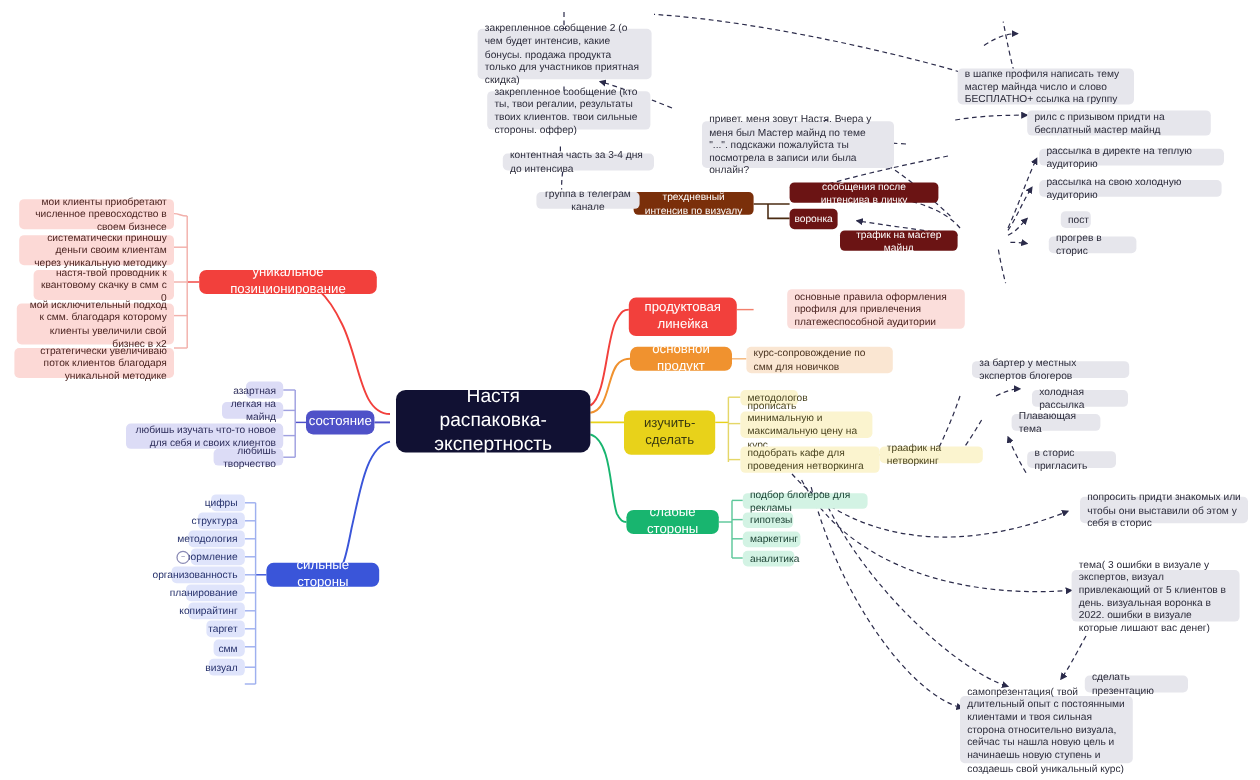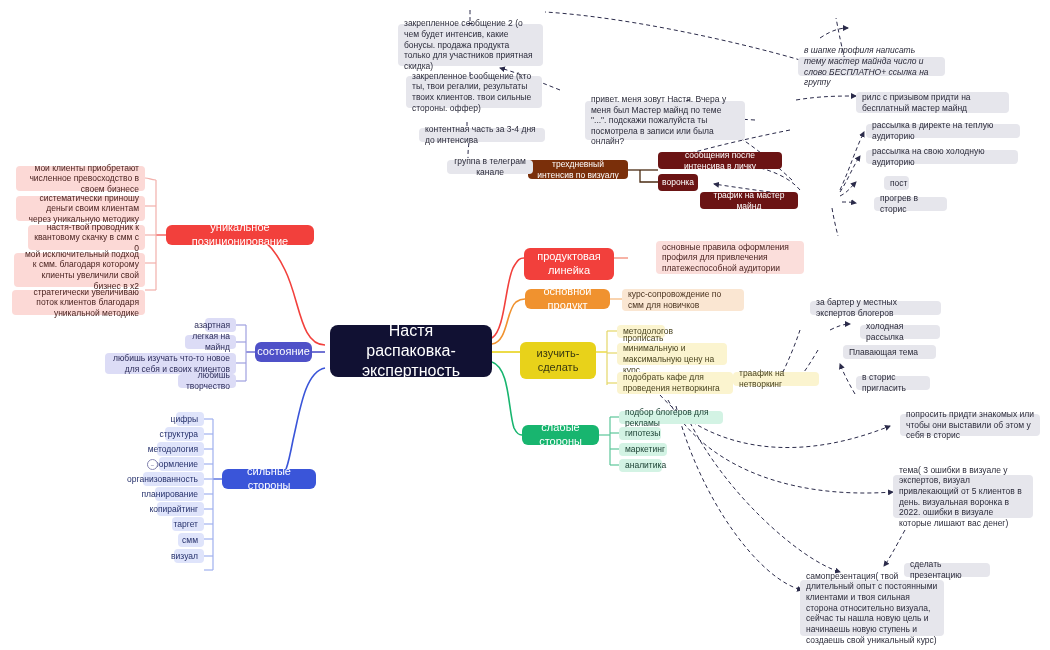--- a/index.html
+++ b/index.html
@@ -251,30 +251,30 @@
 <div class="node leaf l-gray center" style="left:447px;top:160px;width:86px;height:14px;">группа в телеграм канале</div>
 <div class="node brown dark" style="left:658px;top:152px;width:124px;height:17px;">сообщения после интенсива в личку</div>
 <div class="node brown dark" style="left:658px;top:174px;width:40px;height:17px;">воронка</div>
 <div class="node brown dark" style="left:700px;top:192px;width:98px;height:17px;">трафик на мастер майнд</div>
 
 <div class="node leaf l-gray right" style="left:398px;top:24px;width:145px;height:42px;">закрепленное сообщение 2 (о чем будет интенсив, какие бонусы. продажа продукта только для участников приятная скидка)</div>
 <div class="node leaf l-gray right" style="left:406px;top:76px;width:136px;height:32px;">закрепленное сообщение (кто ты, твои регалии, результаты твоих клиентов. твои сильные стороны. оффер)</div>
 <div class="node leaf l-gray right" style="left:419px;top:128px;width:126px;height:14px;">контентная часть за 3-4 дня до интенсива</div>
 <div class="node leaf l-gray right" style="left:585px;top:101px;width:160px;height:39px;">привет.  меня зовут Настя. Вчера у меня был Мастер майнд по теме "...". подскажи пожалуйста ты посмотрела в записи или была онлайн?</div>
 
-<div class="node leaf l-gray right" style="left:798px;top:57px;width:147px;height:19px;font-style:italic;">в шапке профиля написать тему мастер майнда число и слово БЕСПЛАТНО+ ссылка на группу</div>
+<div class="node leaf l-gray right" style="left:798px;top:57px;width:147px;height:30px;">в шапке профиля написать тему мастер майнда число и слово БЕСПЛАТНО+ ссылка на группу</div>
 <div class="node leaf l-gray right" style="left:856px;top:92px;width:153px;height:21px;">рилс с призывом придти на бесплатный мастер майнд</div>
 <div class="node leaf l-gray right" style="left:866px;top:124px;width:154px;height:14px;">рассылка в директе на теплую аудиторию</div>
 <div class="node leaf l-gray right" style="left:866px;top:150px;width:152px;height:14px;">рассылка на свою холодную аудиторию</div>
 <div class="node leaf l-gray right" style="left:884px;top:176px;width:25px;height:14px;">пост</div>
 <div class="node leaf l-gray right" style="left:874px;top:197px;width:73px;height:14px;">прогрев в сторис</div>
 
 <div class="node leaf l-gray right" style="left:810px;top:301px;width:131px;height:14px;">за бартер у местных экспертов блогеров</div>
 <div class="node leaf l-gray right" style="left:860px;top:325px;width:80px;height:14px;">холодная рассылка</div>
-<div class="node leaf l-gray right" style="left:843px;top:345px;width:93px;height:14px;">Плавающая тема</div>
+<div class="node leaf l-gray right" style="left:843px;top:345px;width:74px;height:14px;">Плавающая тема</div>
 <div class="node leaf l-gray right" style="left:856px;top:376px;width:74px;height:14px;">в сторис пригласить</div>
 <div class="node leaf l-gray right" style="left:900px;top:414px;width:140px;height:22px;">попросить придти знакомых или чтобы они выставили об этом у себя в сторис</div>
 
 <div class="node leaf l-gray right" style="left:893px;top:475px;width:140px;height:43px;">тема( 3 ошибки в визуале у экспертов, визуал привлекающий от 5 клиентов в день. визуальная воронка в 2022. ошибки в визуале которые лишают вас денег)</div>
 <div class="node leaf l-gray right" style="left:904px;top:563px;width:86px;height:14px;">сделать презентацию</div>
 <div class="node leaf l-gray right" style="left:800px;top:580px;width:144px;height:56px;">самопрезентация( твой длительный опыт с постоянными клиентами и твоя сильная сторона относительно визуала, сейчас ты нашла новую цель и начинаешь новую ступень и создаешь свой уникальный курс)</div>
 
 </div>
 
 </body></html>

